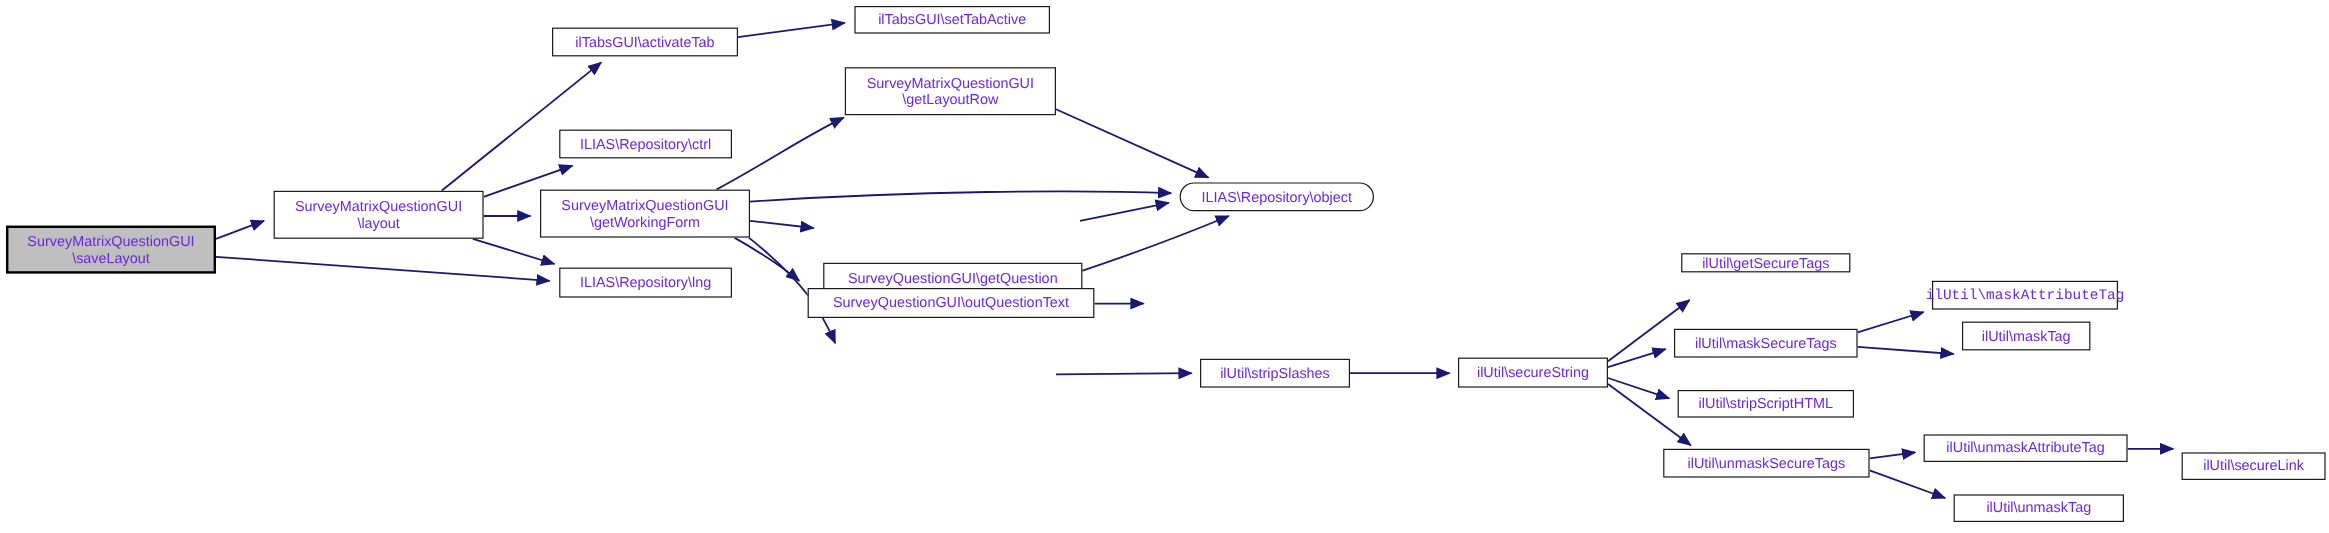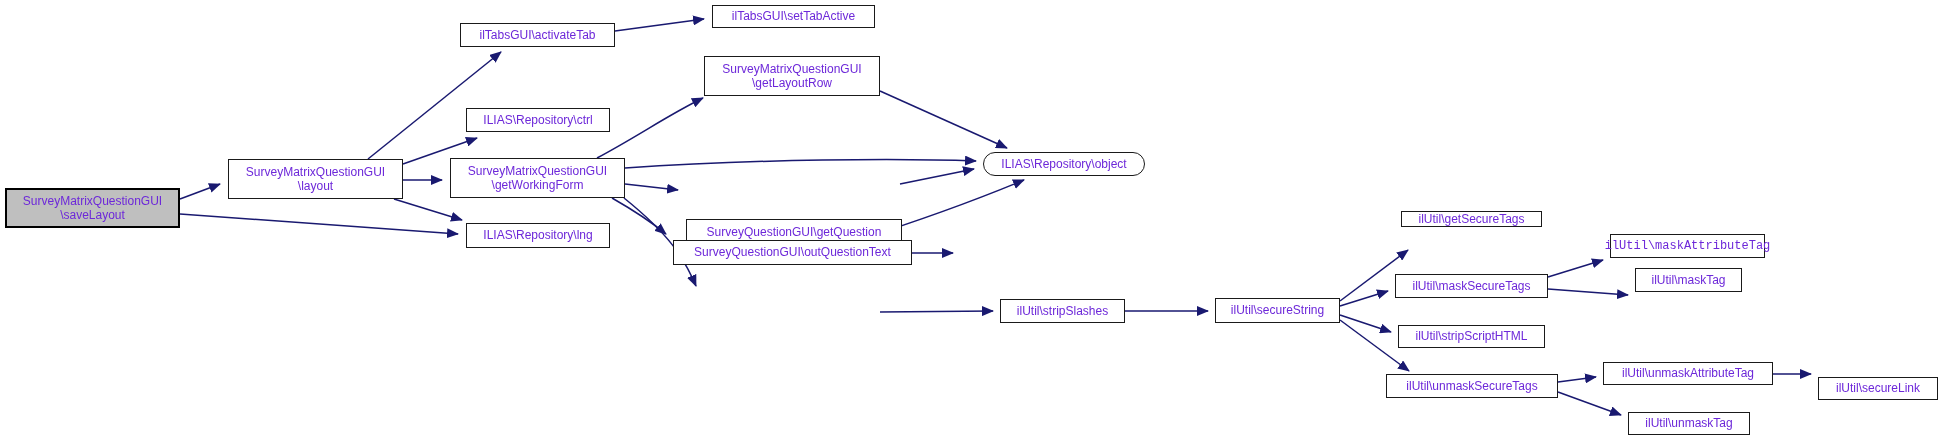--- a/index.html
+++ b/index.html
@@ -123,15 +123,15 @@
   <div class="node" style="left:1635px; top:268px; width:107px; height:24px;">ilUtil\maskTag</div>
 
   <div class="node" style="left:1398px; top:325px; width:147px; height:23px;">ilUtil\stripScriptHTML</div>
 
   <div class="node" style="left:1386px; top:374px; width:172px; height:24px;">ilUtil\unmaskSecureTags</div>
 
   <div class="node" style="left:1603px; top:362px; width:170px; height:23px;">ilUtil\unmaskAttributeTag</div>
 
   <div class="node" style="left:1818px; top:363px; width:120px; height:23px;margin-top:14px;">ilUtil\secureLink</div>
 
-  <div class="node" style="left:1628px; top:412px; width:122px; height:23px;">ilUtil\unmaskTag</div>
+  <div class="node" style="left:1628px; top:412px; width:142px; height:23px;">ilUtil\unmaskTag</div>
 
 </div>
 
 </body></html>

